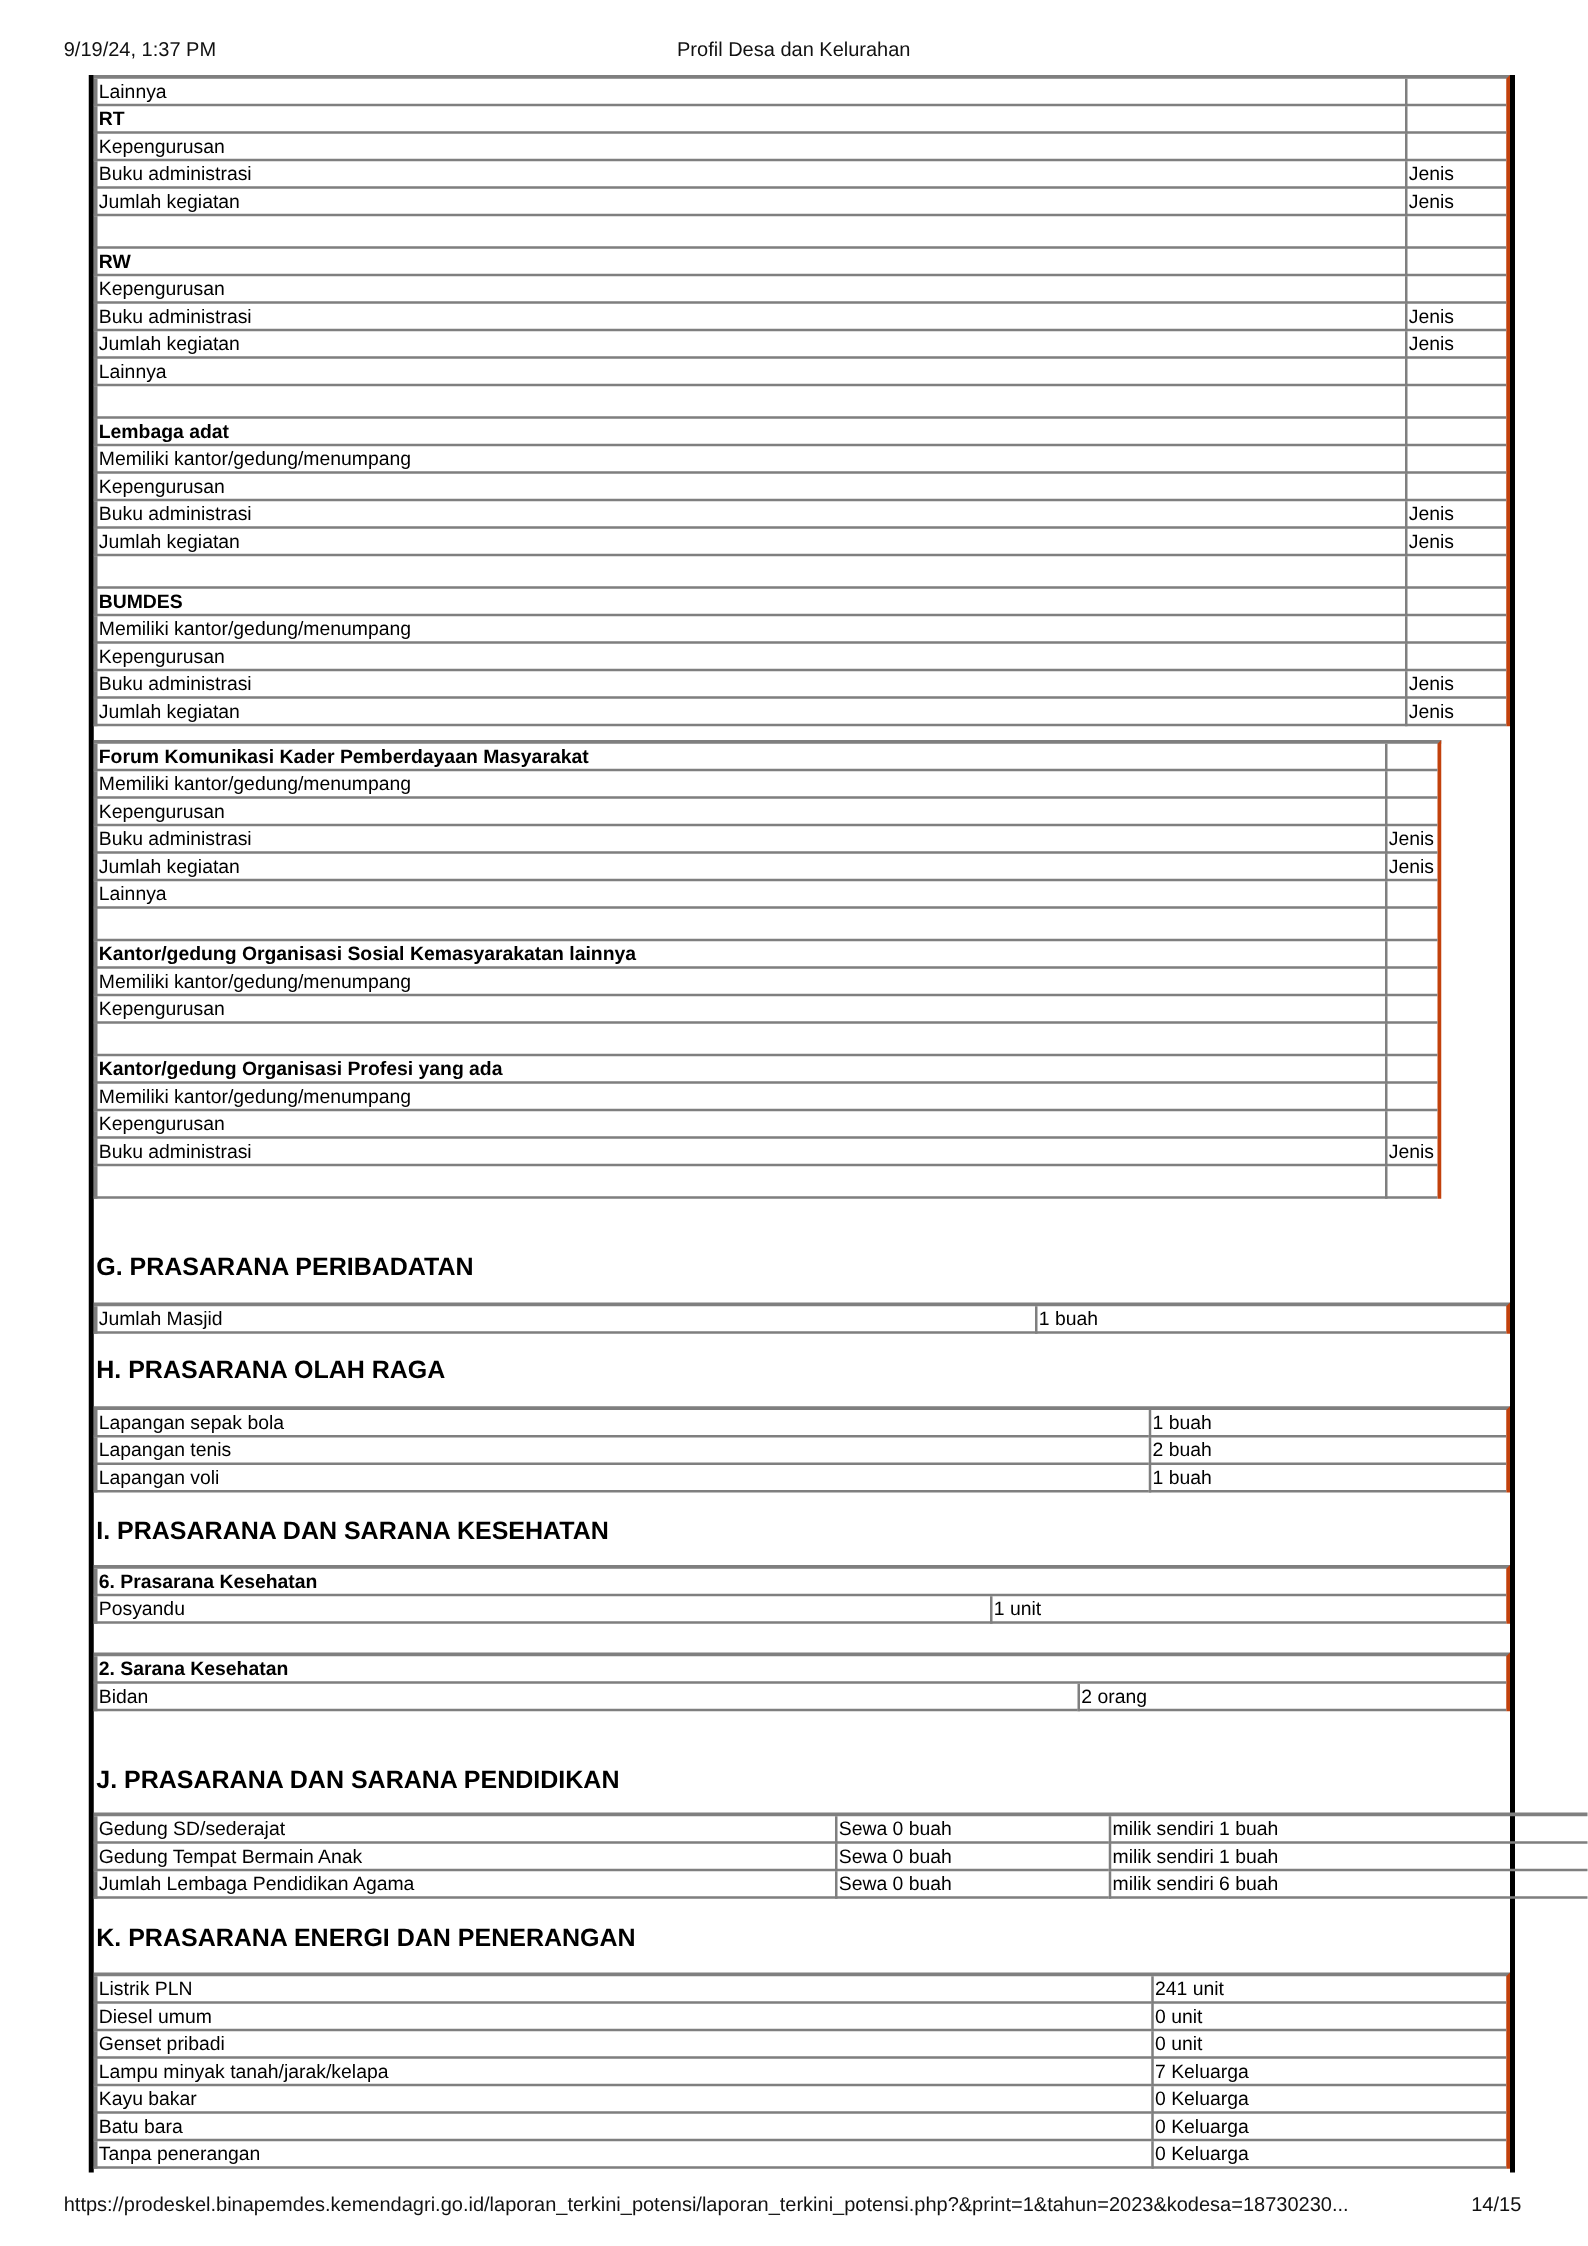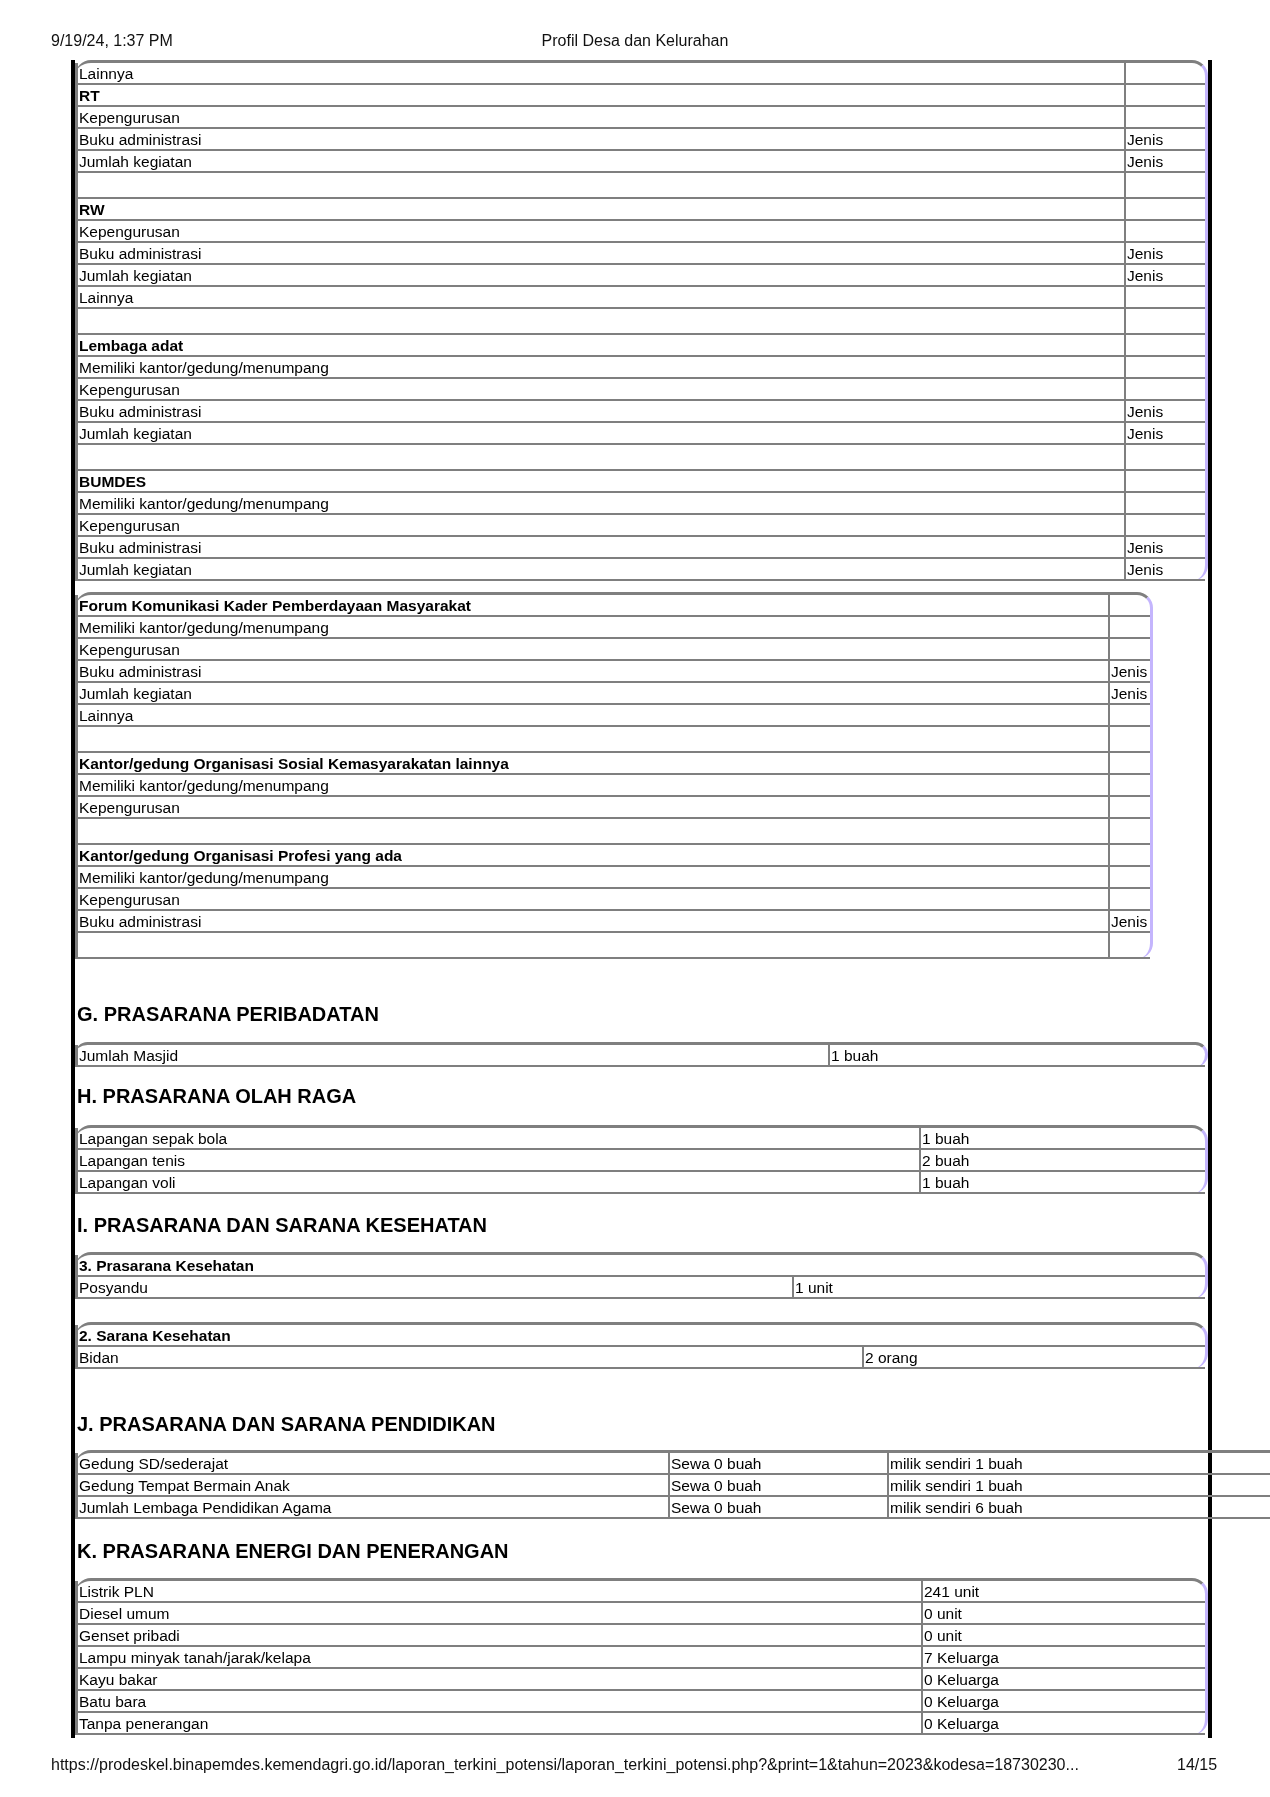--- a/index.html
+++ b/index.html
@@ -11,21 +11,21 @@
   .ftr { position: absolute; top: 1756px; font-size: 16px; color: #111; }
   .ftr-url { left: 51px; }
   .ftr-page { left: 1177px; }
   .frame-l { position: absolute; left: 71px; top: 60px; width: 4px; height: 1678px; background: #000; }
   .frame-r { position: absolute; left: 1208px; top: 60px; width: 4px; height: 1678px; background: #000; }
 
   table { border-collapse: separate; border-spacing: 0; position: absolute;
           font-size: 15.5px; line-height: 19px; }
   td { border: 1px solid #7f7f7f; border-width: 0 0 2px 2px; padding: 1px 1px 0 1px;
        white-space: nowrap; height: 19px; vertical-align: middle; }
-  table.t { border-top: 3px solid #7f7f7f; border-right: 3px solid #c4b5fd; border-radius: 16px; }
+  table.t { border-top: 3px solid #7f7f7f; border-right: 3px solid #c2410c; }
   tr td:first-child { border-left: 3px solid #7f7f7f; }
   .b { font-weight: bold; margin-left: 48px; }
   .empty td { height: 23px; }
 
   .sec { position: absolute; left: 77px; font-weight: bold; font-size: 20px; }
 </style>
 </head>
 <body>
 
 <div class="hdr hdr-date">9/19/24, 1:37 PM</div>
@@ -245,21 +245,21 @@
 </table>
 
 <div class="sec" style="top:1214px;">I. PRASARANA DAN SARANA KESEHATAN</div>
 <table class="t" style="left:75px; top:1252px; width:1133px;">
   <colgroup>
       <col style="width:717px">
       <col>
     </colgroup>
   <tbody>
     <tr>
-      <td colspan="2" class="b">3. Prasarana Kesehatan</td>
+      <td colspan="2" class="b">6. Prasarana Kesehatan</td>
     </tr>
   </tbody>
   <tbody>
       <tr>
         <td>Posyandu</td>
         <td>1 unit</td>
       </tr>
     </tbody>
 </table>
 <table class="t" style="left:75px; top:1322px; width:1133px;">

